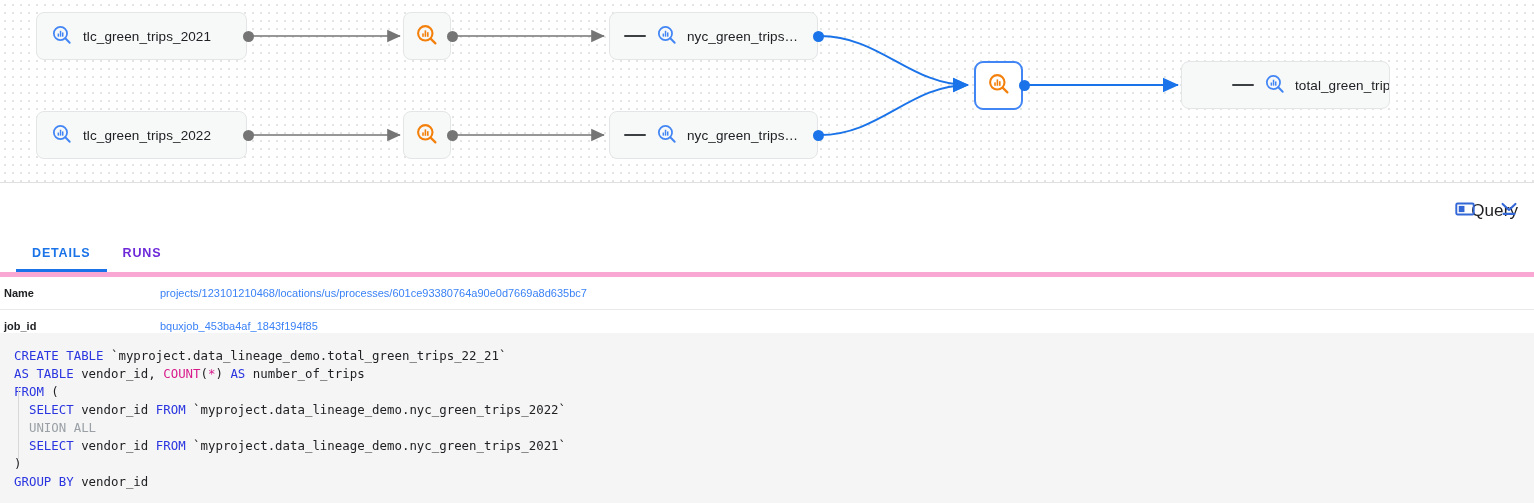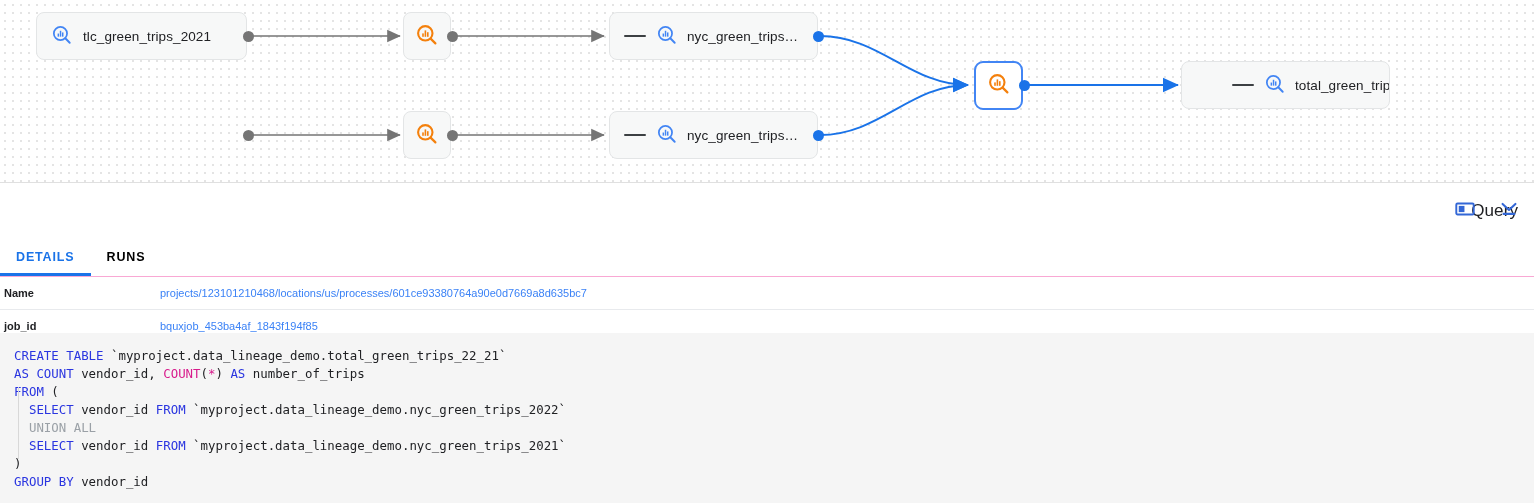--- a/index.html
+++ b/index.html
@@ -63,27 +63,27 @@
   .panel{position:absolute;left:0;top:183px;width:1534px;height:320px;background:#fff;}
   .panel-head{
     position:relative;height:56px;display:flex;align-items:center;
     padding:0 16px;box-sizing:border-box;justify-content:flex-end;
   }
   .panel-title{font-size:17px;color:#202124;font-weight:400;letter-spacing:.1px;}
   .head-actions{position:absolute;right:14px;top:0;height:56px;display:flex;align-items:center;gap:22px;}
   .hicon{cursor:pointer;display:block;}
 
   .tabs{
-    position:relative;height:38px;border-bottom:1px solid #f9a8d4;
-    display:flex;align-items:flex-end;padding-left:0;box-sizing:border-box;
+    position:relative;height:38px;border-bottom:5px solid #f9a8d4;
+    display:flex;align-items:flex-end;padding-left:16px;box-sizing:border-box;
   }
   .tab{
     position:relative;height:38px;line-height:38px;padding:0 16px;
     font-size:12.5px;font-weight:600;letter-spacing:.85px;
-    color:#000000;cursor:pointer;
+    color:#6d28d9;cursor:pointer;
   }
   .tab.active{color:#1a73e8;}
   .tab.active:after{
     content:"";position:absolute;left:0;right:0;bottom:0;height:3px;background:#1a73e8;
   }
 
   
   .dtable{width:100%;border-collapse:collapse;table-layout:fixed;}
   .dtable td{
     border-bottom:1px solid #e8eaed;
@@ -149,20 +149,32 @@
           <rect x="7.2" y="10.4" width="1.6" height="3.4" fill="#4285f4"></rect>
           <rect x="9.6" y="7.4" width="1.6" height="6.4" fill="#4285f4"></rect>
           <rect x="12" y="9.2" width="1.6" height="4.6" fill="#4285f4"></rect>
           <line x1="15.6" y1="15.6" x2="20.4" y2="20.4" stroke="#4285f4" stroke-width="2.1" stroke-linecap="round"></line>
         </svg>
       </span>
       <span class="node-label" style="margin-left:10px;">tlc_green_trips_2021</span>
     </div>
     <div class="dot gray" style="left:243px;top:31px;"></div>
 
+    <div class="node" style="left:36px;top:111px;width:211px;height:48px;">
+      <span class="ico" style="margin-left:14px;">
+        <svg width="22" height="22" viewBox="0 0 24 24">
+          <circle cx="10.3" cy="10.3" r="7.2" fill="none" stroke="#4285f4" stroke-width="1.9"></circle>
+          <rect x="7.2" y="10.4" width="1.6" height="3.4" fill="#4285f4"></rect>
+          <rect x="9.6" y="7.4" width="1.6" height="6.4" fill="#4285f4"></rect>
+          <rect x="12" y="9.2" width="1.6" height="4.6" fill="#4285f4"></rect>
+          <line x1="15.6" y1="15.6" x2="20.4" y2="20.4" stroke="#4285f4" stroke-width="2.1" stroke-linecap="round"></line>
+        </svg>
+      </span>
+      <span class="node-label" style="margin-left:10px;">tlc_green_trips_2022</span>
+    </div>
     <div class="dot gray" style="left:243px;top:130px;"></div>
 
     <div class="node" style="left:403px;top:12px;width:48px;height:48px;justify-content:center;">
       <span class="ico">
         <svg width="24" height="24" viewBox="0 0 24 24">
           <circle cx="10.3" cy="10.3" r="7.2" fill="none" stroke="#f4800c" stroke-width="2.1"></circle>
           <rect x="7.2" y="10.4" width="1.6" height="3.4" fill="#f4800c"></rect>
           <rect x="9.6" y="7.4" width="1.6" height="6.4" fill="#f4800c"></rect>
           <rect x="12" y="9.2" width="1.6" height="4.6" fill="#f4800c"></rect>
           <line x1="15.6" y1="15.6" x2="20.4" y2="20.4" stroke="#f4800c" stroke-width="2.2" stroke-linecap="round"></line>
@@ -279,21 +291,21 @@
         <tr>
           <td class="dkey">job_id</td>
           <td class="dval">bquxjob_453ba4af_1843f194f85</td>
         </tr>
       </tbody>
     </table>
 
     <div class="code">
       <div class="guide"></div>
       <pre class="sql"><span class="kw">CREATE TABLE</span> `myproject.data_lineage_demo.total_green_trips_22_21`
-<span class="kw">AS COUNT</span> vendor_id, <span class="fn">COUNT</span>(<span class="fn">*</span>) <span class="kw">AS</span> number_of_trips
+<span class="kw">AS TABLE</span> vendor_id, <span class="fn">COUNT</span>(<span class="fn">*</span>) <span class="kw">AS</span> number_of_trips
 <span class="kw">FROM</span> (
   <span class="kw">SELECT</span> vendor_id <span class="kw">FROM</span> `myproject.data_lineage_demo.nyc_green_trips_2022`
   <span class="mut">UNION ALL</span>
   <span class="kw">SELECT</span> vendor_id <span class="kw">FROM</span> `myproject.data_lineage_demo.nyc_green_trips_2021`
 )
 <span class="kw">GROUP BY</span> vendor_id</pre>
     </div>
 
   </div>
 </div>

